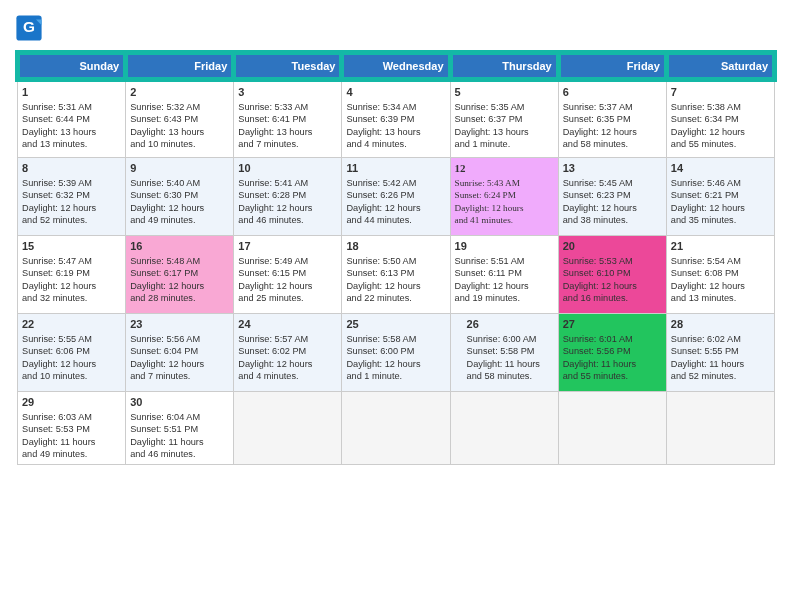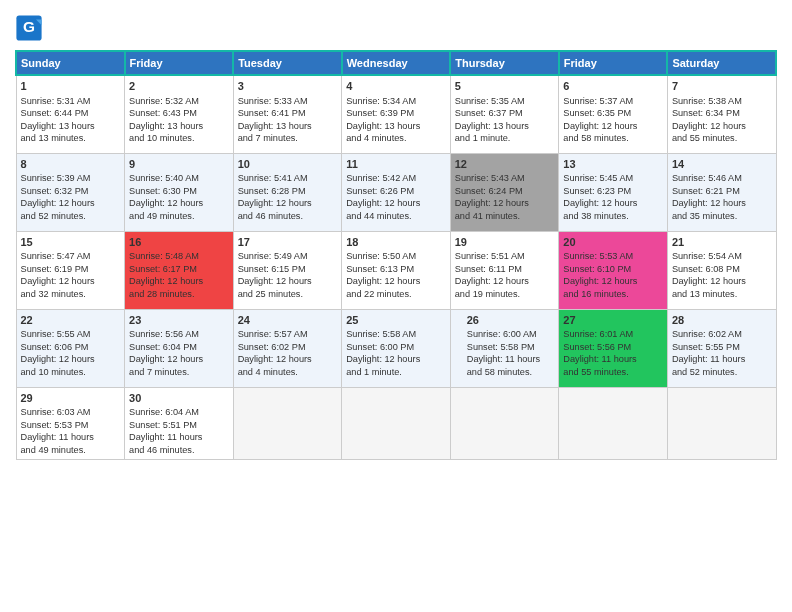--- a/index.html
+++ b/index.html
@@ -54,22 +54,22 @@
       width: 100%;
       border-collapse: collapse;
       table-layout: fixed;
     }
     th {
       background-color: #2e74c0;
       color: #fff;
       font-size: 11px;
       font-weight: bold;
       padding: 5px 4px;
-      text-align: left;
-      border: 2px solid #14b8a6;
+      text-align: right;
+      border: 5px solid #14b8a6;
     }
     td {
       border: 1px solid #ccc;
       vertical-align: top;
       padding: 3px 4px;
       height: 78px;
       background: #fff;
       font-size: 9.2px;
       color: #333;
       line-height: 1.35;
@@ -136,27 +136,27 @@
           <td style="background: rgb(255, 255, 255);"><span class="day-num">4</span>Sunrise: 5:34 AM<br>Sunset: 6:39 PM<br>Daylight: 13 hours<br>and 4 minutes.<br></td>
           <td style="background: rgb(255, 255, 255);"><span class="day-num">5</span>Sunrise: 5:35 AM<br>Sunset: 6:37 PM<br>Daylight: 13 hours<br>and 1 minute.<br></td>
           <td style="background: rgb(255, 255, 255);"><span class="day-num">6</span>Sunrise: 5:37 AM<br>Sunset: 6:35 PM<br>Daylight: 12 hours<br>and 58 minutes.<br></td>
           <td style="background: rgb(255, 255, 255);"><span class="day-num">7</span>Sunrise: 5:38 AM<br>Sunset: 6:34 PM<br>Daylight: 12 hours<br>and 55 minutes.<br></td>
         </tr>
         <tr>
           <td style="background: rgb(238, 244, 251);"><span class="day-num">8</span>Sunrise: 5:39 AM<br>Sunset: 6:32 PM<br>Daylight: 12 hours<br>and 52 minutes.<br></td>
           <td style="background: rgb(238, 244, 251);"><span class="day-num">9</span>Sunrise: 5:40 AM<br>Sunset: 6:30 PM<br>Daylight: 12 hours<br>and 49 minutes.<br></td>
           <td style="background: rgb(238, 244, 251);"><span class="day-num">10</span>Sunrise: 5:41 AM<br>Sunset: 6:28 PM<br>Daylight: 12 hours<br>and 46 minutes.<br></td>
           <td style="background: rgb(238, 244, 251);"><span class="day-num">11</span>Sunrise: 5:42 AM<br>Sunset: 6:26 PM<br>Daylight: 12 hours<br>and 44 minutes.<br></td>
-          <td style="background: #a3a3a3;"><span class="day-num">12</span>Sunrise: 5:43 AM<br>Sunset: 6:24 PM<br>Daylight: 12 hours<br>and 41 minutes.<br></td>
+          <td style="background: #f0abfc; font-family: Liberation Serif, serif;"><span class="day-num">12</span>Sunrise: 5:43 AM<br>Sunset: 6:24 PM<br>Daylight: 12 hours<br>and 41 minutes.<br></td>
           <td style="background: rgb(238, 244, 251);"><span class="day-num">13</span>Sunrise: 5:45 AM<br>Sunset: 6:23 PM<br>Daylight: 12 hours<br>and 38 minutes.<br></td>
           <td style="background: rgb(238, 244, 251);"><span class="day-num">14</span>Sunrise: 5:46 AM<br>Sunset: 6:21 PM<br>Daylight: 12 hours<br>and 35 minutes.<br></td>
         </tr>
         <tr>
           <td style="background: rgb(255, 255, 255);"><span class="day-num">15</span>Sunrise: 5:47 AM<br>Sunset: 6:19 PM<br>Daylight: 12 hours<br>and 32 minutes.<br></td>
-          <td style="background: #ef4444;"><span class="day-num">16</span>Sunrise: 5:48 AM<br>Sunset: 6:17 PM<br>Daylight: 12 hours<br>and 28 minutes.<br></td>
+          <td style="background: #f9a8d4;"><span class="day-num">16</span>Sunrise: 5:48 AM<br>Sunset: 6:17 PM<br>Daylight: 12 hours<br>and 28 minutes.<br></td>
           <td style="background: rgb(255, 255, 255);"><span class="day-num">17</span>Sunrise: 5:49 AM<br>Sunset: 6:15 PM<br>Daylight: 12 hours<br>and 25 minutes.<br></td>
           <td style="background: rgb(255, 255, 255);"><span class="day-num">18</span>Sunrise: 5:50 AM<br>Sunset: 6:13 PM<br>Daylight: 12 hours<br>and 22 minutes.<br></td>
           <td style="background: rgb(255, 255, 255);"><span class="day-num">19</span>Sunrise: 5:51 AM<br>Sunset: 6:11 PM<br>Daylight: 12 hours<br>and 19 minutes.<br></td>
           <td style="background: #ec4899;"><span class="day-num">20</span>Sunrise: 5:53 AM<br>Sunset: 6:10 PM<br>Daylight: 12 hours<br>and 16 minutes.<br></td>
           <td style="background: rgb(255, 255, 255);"><span class="day-num">21</span>Sunrise: 5:54 AM<br>Sunset: 6:08 PM<br>Daylight: 12 hours<br>and 13 minutes.<br></td>
         </tr>
         <tr>
           <td style="background: rgb(238, 244, 251);"><span class="day-num">22</span>Sunrise: 5:55 AM<br>Sunset: 6:06 PM<br>Daylight: 12 hours<br>and 10 minutes.<br></td>
           <td style="background: rgb(238, 244, 251);"><span class="day-num">23</span>Sunrise: 5:56 AM<br>Sunset: 6:04 PM<br>Daylight: 12 hours<br>and 7 minutes.<br></td>
           <td style="background: rgb(238, 244, 251);"><span class="day-num">24</span>Sunrise: 5:57 AM<br>Sunset: 6:02 PM<br>Daylight: 12 hours<br>and 4 minutes.<br></td>

